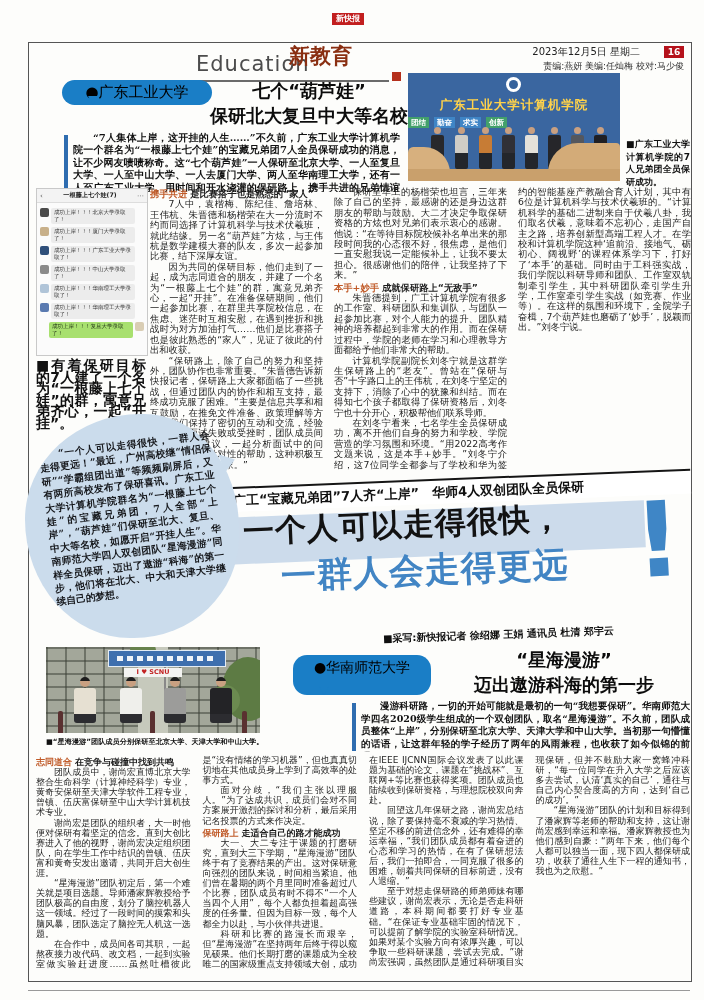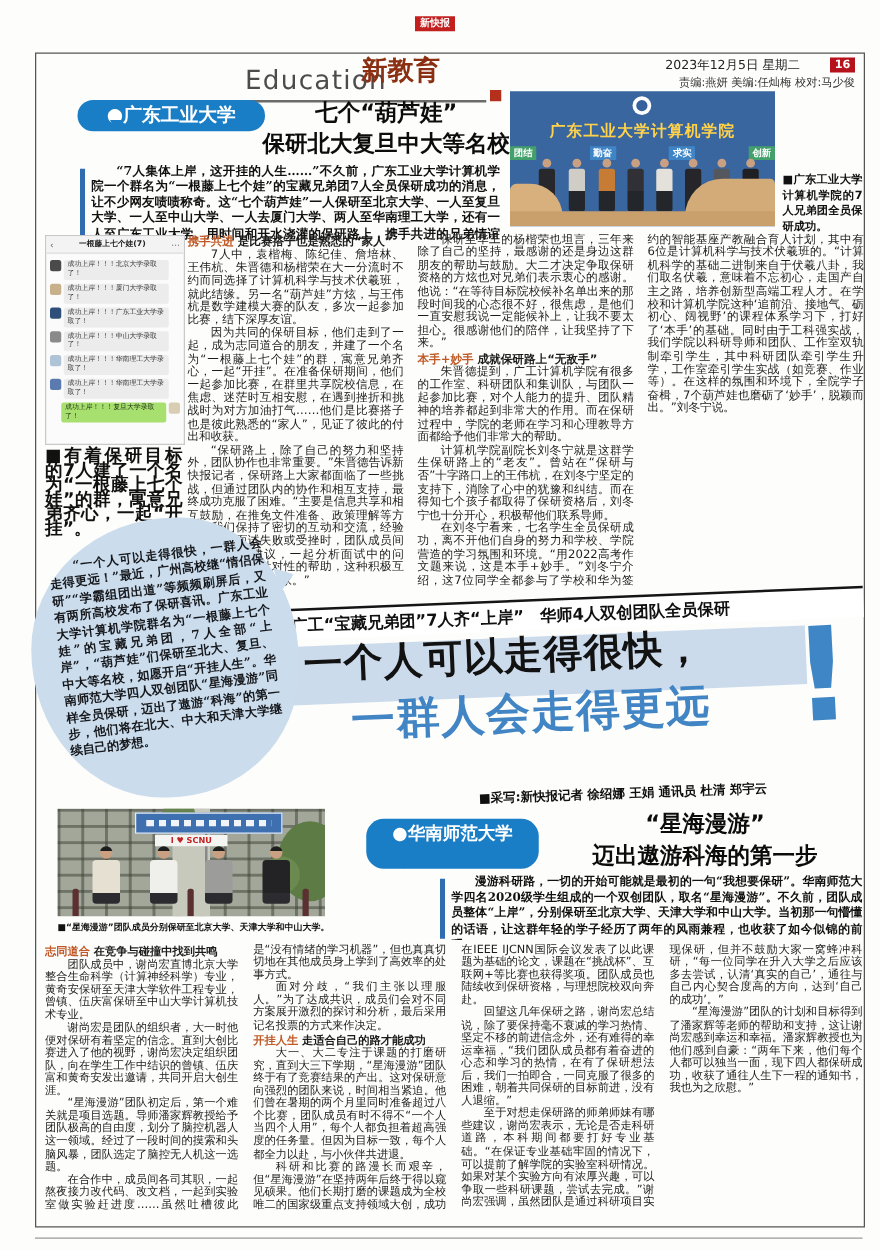--- a/index.html
+++ b/index.html
@@ -14,21 +14,21 @@
   .section-en{position:absolute;left:196px;top:52px;font-size:21px;color:#4c4c4c;letter-spacing:1px;}
   .section-cn{position:absolute;left:289px;top:42px;font-size:21px;font-weight:800;color:#8a2f12;}
   .head-rule{position:absolute;left:193px;top:80px;width:196px;height:2px;background:#6b6b6b;}
   .head-sq{position:absolute;left:392px;top:72px;width:9px;height:9px;background:#b5301c;}
   .dateline{position:absolute;left:420px;top:45px;width:264px;text-align:right;font-size:10px;color:#222;}
   .pagebox{display:inline-block;background:#b5121b;color:#fff;min-width:16px;text-align:center;
            font-size:9px;font-weight:700;padding:1px 2px;margin-left:24px;vertical-align:middle;}
   .staffline{position:absolute;left:420px;top:60px;width:264px;text-align:right;font-size:9px;color:#333;}
 
   
-  .tag{position:absolute;background:#1a7ec6;border-radius:14px;color:#ffffff;font-weight:700;
+  .tag{position:absolute;background:#1a7ec6;border-radius:14px;color:#000000;font-weight:400;
        text-align:center;}
   .tag::after{content:"";position:absolute;left:26px;bottom:-9px;border:9px solid transparent;
        border-top-color:#1a7ec6;border-left-width:5px;border-right-width:5px;}
   .tag1{left:62px;top:80px;width:150px;height:25px;font-size:15px;line-height:25px;}
   .tag2{left:293px;top:655px;width:138px;height:40px;font-size:14px;line-height:24px;}
   .headline{position:absolute;text-align:center;font-weight:800;color:#0c0c0c;}
   .headline1{left:210px;top:78px;width:198px;font-size:18px;line-height:25px;}
   .headline2{left:438px;top:647px;width:252px;font-size:18px;line-height:25px;}
 
   
@@ -58,21 +58,21 @@
   .chatcap{left:36px;top:360px;width:110px;font-size:14px;line-height:11.5px;}
   .caption2{left:46px;top:737px;width:300px;font-size:7.2px;line-height:10px;white-space:nowrap;}
 
   
   .photo1{position:absolute;left:408px;top:73px;width:212px;height:108px;background:#3a66a0;overflow:hidden;}
   .emblem{position:absolute;left:98px;top:4px;width:15px;height:15px;border-radius:50%;background:#fff;}
   .emblem::after{content:"";position:absolute;left:3px;top:3px;width:9px;height:9px;border-radius:50%;
                  background:#35629c;}
   .pline1{position:absolute;left:0;top:24px;width:100%;text-align:center;color:#ffd24a;
           font-weight:800;font-size:12.5px;letter-spacing:1px;}
-  .chiprow{position:absolute;left:0;top:44px;width:100%;display:flex;justify-content:space-between;gap:5px;}
+  .chiprow{position:absolute;left:0;top:44px;width:100%;display:flex;justify-content:flex-start;gap:5px;}
   .chip{font-size:7.5px;font-weight:700;color:#fff;padding:1px 3px;line-height:1.2;}
   .chip:nth-child(1){background:#43a06b;} .chip:nth-child(2){background:#3f85c6;}
   .chip:nth-child(3){background:#3f85c6;} .chip:nth-child(4){background:#43a06b;}
   .ground{position:absolute;left:0;bottom:0;width:100%;height:12px;background:#c9a06c;}
   .mound-l{position:absolute;left:0;bottom:8px;width:42px;height:26px;background:#d7b07e;
            border-radius:6px 30px 0 0;}
   .mound-r{position:absolute;right:0;bottom:8px;width:72px;height:30px;background:#d3ab78;
            border-radius:30px 4px 0 0;}
   .fig{position:absolute;bottom:12px;width:15px;height:42px;}
   .fig::before{content:"";position:absolute;top:0;left:4px;width:7px;height:7px;border-radius:50%;
@@ -321,21 +321,21 @@
       <p class="para p"><span class="kw"></span><span>团队成员中，谢尚宏直博北京大学整合生命科学（计算神经科学）专业，黄奇安保研至天津大学软件工程专业，曾镇、伍庆富保研至中山大学计算机技术专业。</span></p>
 
       <p class="para p"><span class="kw"></span><span>谢尚宏是团队的组织者，大一时他便对保研有着坚定的信念。直到大创比赛进入了他的视野，谢尚宏决定组织团队，向在学生工作中结识的曾镇、伍庆富和黄奇安发出邀请，共同开启大创生涯。</span></p>
 
       <p class="para p"><span class="kw"></span><span>“星海漫游”团队初定后，第一个难关就是项目选题。导师潘家辉教授给予团队极高的自由度，划分了脑控机器人这一领域。经过了一段时间的摸索和头脑风暴，团队选定了脑控无人机这一选题。</span></p>
 
       <p class="para p"><span class="kw"></span><span>在合作中，成员间各司其职，一起熬夜接力改代码、改文档，一起到实验室做实验赶进度……虽然吐槽彼此是“没有情绪的学习机器”，但也真真切切地在其他成员身上学到了高效率的处事方式。</span></p>
 
       <p class="para p"><span class="kw"></span><span>面对分歧，“我们主张以理服人。”为了达成共识，成员们会对不同方案展开激烈的探讨和分析，最后采用记名投票的方式来作决定。</span></p>
 
-      <p class="para sub"><span class="kw">开挂人生</span><span>走适合自己的路才能成功</span></p>
+      <p class="para sub"><span class="kw">保研路上</span><span>走适合自己的路才能成功</span></p>
 
       <p class="para p"><span class="kw"></span><span>大一、大二专注于课题的打磨研究，直到大三下学期，“星海漫游”团队终于有了竞赛结果的产出。这对保研意向强烈的团队来说，时间相当紧迫。他们曾在暑期的两个月里同时准备超过八个比赛，团队成员有时不得不“一个人当四个人用”，每个人都负担着超高强度的任务量。但因为目标一致，每个人都全力以赴，与小伙伴共进退。</span></p>
 
       <p class="para p"><span class="kw"></span><span>科研和比赛的路漫长而艰辛，但“星海漫游”在坚持两年后终于得以窥见硕果。他们长期打磨的课题成为全校唯二的国家级重点支持领域大创，成功在IEEE IJCNN国际会议发表了以此课题为基础的论文，课题在“挑战杯”、互联网+等比赛也获得奖项。团队成员也陆续收到保研资格，与理想院校双向奔赴。</span></p>
 
       <p class="para p"><span class="kw"></span><span>回望这几年保研之路，谢尚宏总结说，除了要保持毫不衰减的学习热情、坚定不移的前进信念外，还有难得的幸运幸福，“我们团队成员都有着奋进的心态和学习的热情，在有了保研想法后，我们一拍即合，一同克服了很多的困难，朝着共同保研的目标前进，没有人退缩。”</span></p>
 
       <p class="para p"><span class="kw"></span><span>至于对想走保研路的师弟师妹有哪些建议，谢尚宏表示，无论是否走科研道路，本科期间都要打好专业基础。“在保证专业基础牢固的情况下，可以提前了解学院的实验室科研情况。如果对某个实验方向有浓厚兴趣，可以争取一些科研课题，尝试去完成。”谢尚宏强调，虽然团队是通过科研项目实现保研，但并不鼓励大家一窝蜂冲科研，“每一位同学在升入大学之后应该多去尝试，认清‘真实的自己’，通往与自己内心契合度高的方向，达到‘自己的成功’。”</span></p>
 
       <p class="para p"><span class="kw"></span><span>“星海漫游”团队的计划和目标得到了潘家辉等老师的帮助和支持，这让谢尚宏感到幸运和幸福。潘家辉教授也为他们感到自豪：“两年下来，他们每个人都可以独当一面，现下四人都保研成功，收获了通往人生下一程的通知书，我也为之欣慰。”</span></p>

